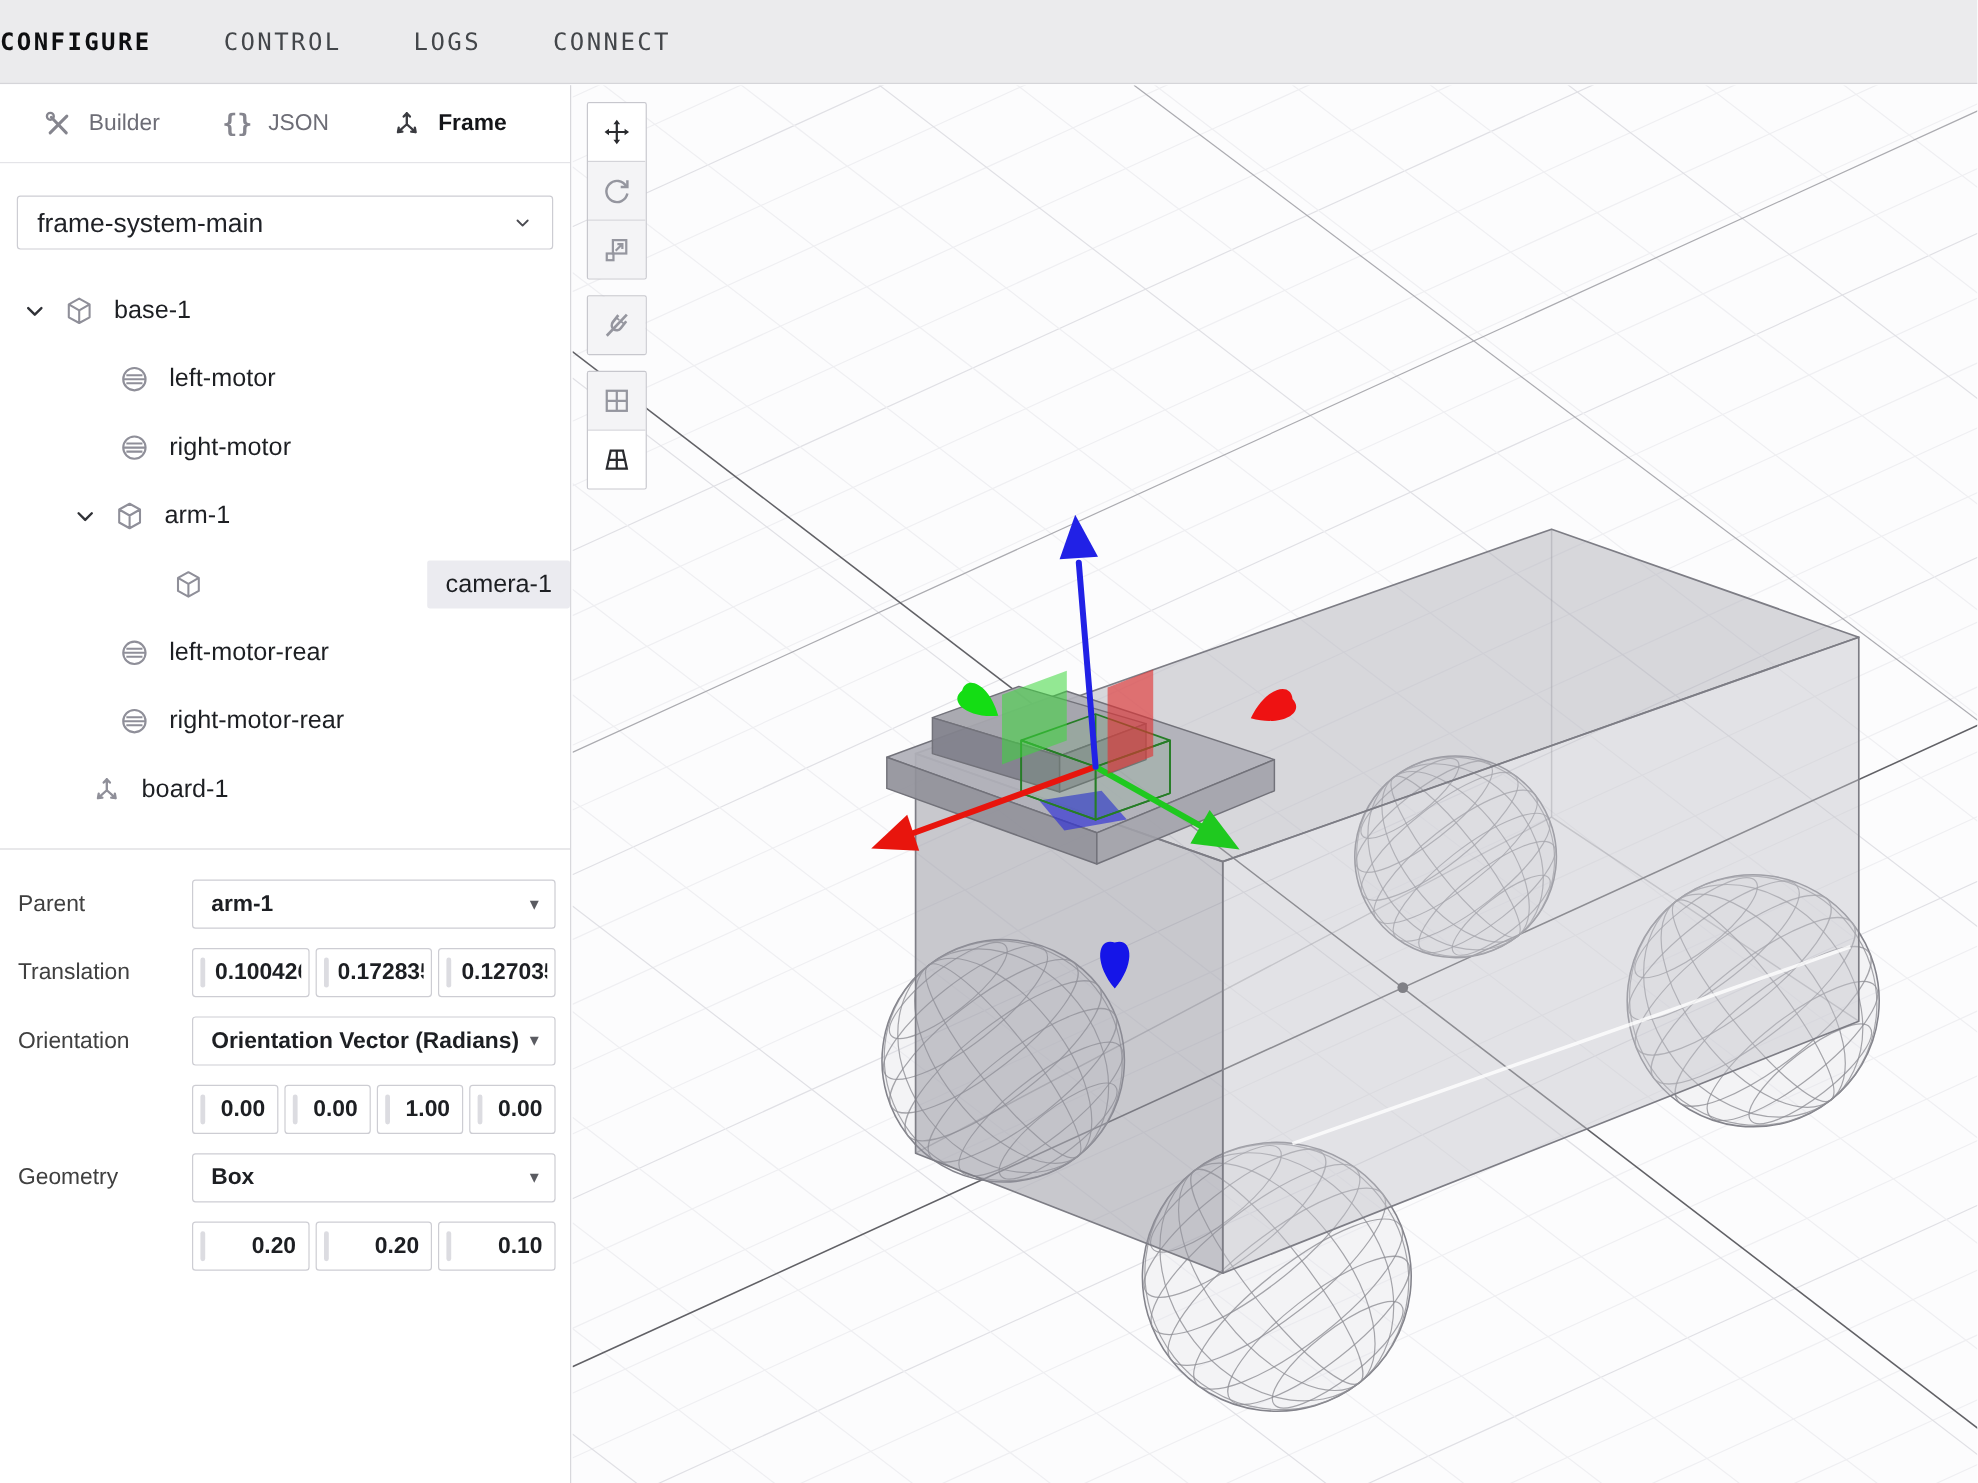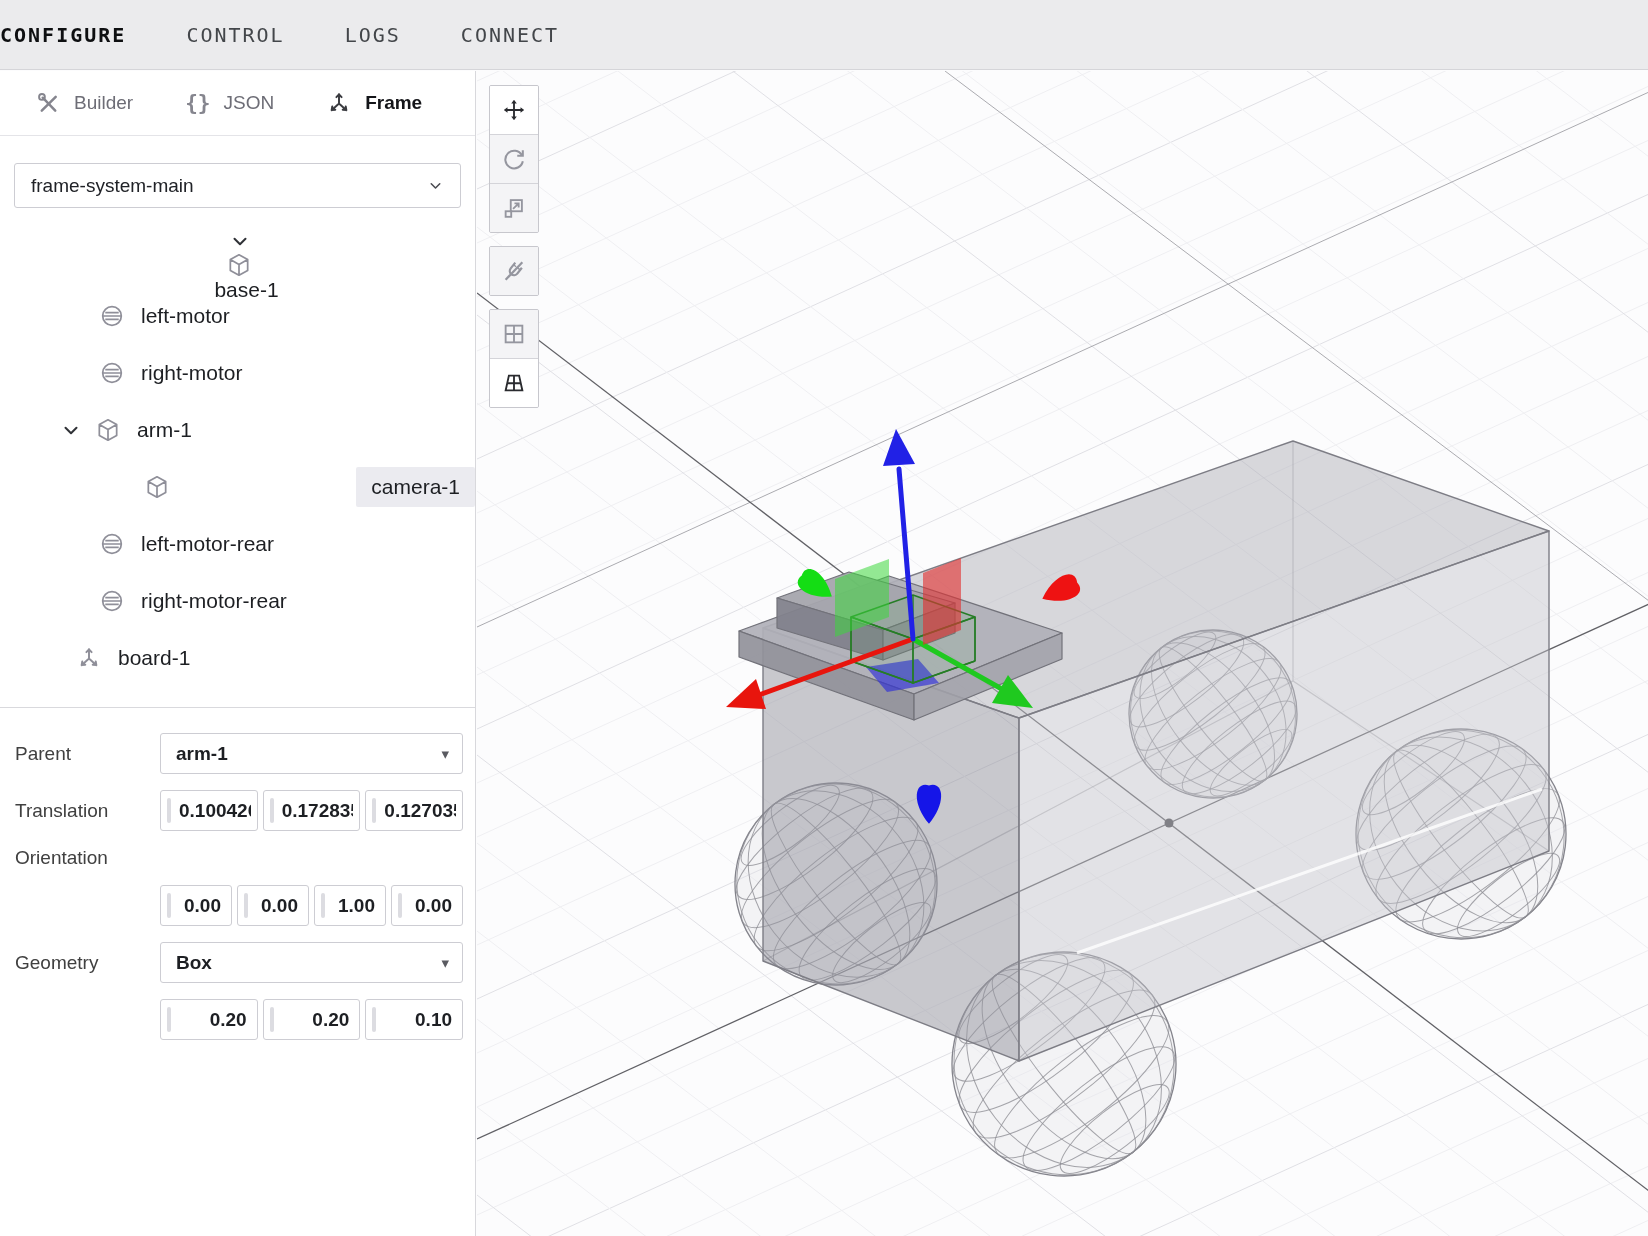--- a/index.html
+++ b/index.html
@@ -21,28 +21,28 @@
            padding-left:36px;gap:52px;}
   .stab{display:flex;align-items:center;gap:13px;cursor:pointer;}
   .stab .slabel{font-size:19px;color:#6d6d76;}
   .stab.active .slabel{color:#141519;font-weight:700;}
   .stab svg{stroke:#85858e;}
   .stab.active svg{stroke:#3a3b40;}
   .braces{font-size:21px;color:#85858e;font-weight:600;font-family:"DejaVu Sans Mono",monospace;}
 
   .fselect{margin:27px 14px 0 14px;height:43px;border:1px solid #cdcdd3;border-radius:3px;
            display:flex;align-items:center;padding:0 16px;cursor:pointer;background:#fff;}
-  .fselect .fsval{font-size:19px;color:#202227;flex:1;}
+  .fselect .fsval{font-size:22px;color:#202227;flex:1;}
 
   .tree{margin-top:22px;}
   .trow{height:57px;display:flex;align-items:center;cursor:pointer;}
   .trow .tlabel{font-size:21px;color:#1d1f23;}
   .ticon{flex:none;margin-right:16px;}
   .chev{flex:none;margin-right:13px;}
-  .pl-base{padding-left:18px;flex-direction:column;}
+  .pl-base{padding-left:18px;}
   .pl-motor{padding-left:75px;margin-left:24px;}
   .pl-arm{padding-left:60px;}
   .pl-cam{padding-left:144px;justify-content:space-between;}
   .pl-board{padding-left:76px;}
   .hl{background:#ebebf0;border-radius:2px;padding:8px 15px;margin-left:-8px;}
 
   
   .props{border-top:1px solid #d9d9dd;margin-top:21px;padding-top:25px;}
   .prow{display:flex;margin:0 12px 16px 15px;align-items:center;}
   .plabel{width:145px;flex:none;font-size:19px;color:#404040;}
@@ -205,20 +205,24 @@
       <div class="prow">
         <span class="plabel">Translation</span>
         <div class="multi">
           <div class="ibox"><input value="0.100426" style=""></div>
           <div class="ibox"><input value="0.172835" style=""></div>
           <div class="ibox"><input value="0.127035" style=""></div>
         </div>
       </div>
       <div class="prow">
         <span class="plabel">Orientation</span>
+        <div class="sel">
+          <span class="selval">Orientation Vector (Radians)</span>
+          <span class="tri"></span>
+        </div>
       </div>
       <div class="prow">
         <span class="plabel"></span>
         <div class="multi ra">
           <div class="ibox"><input value="0.00" style=""></div>
           <div class="ibox"><input value="0.00" style=""></div>
           <div class="ibox"><input value="1.00" style=""></div>
           <div class="ibox"><input value="0.00" style=""></div>
         </div>
       </div>

